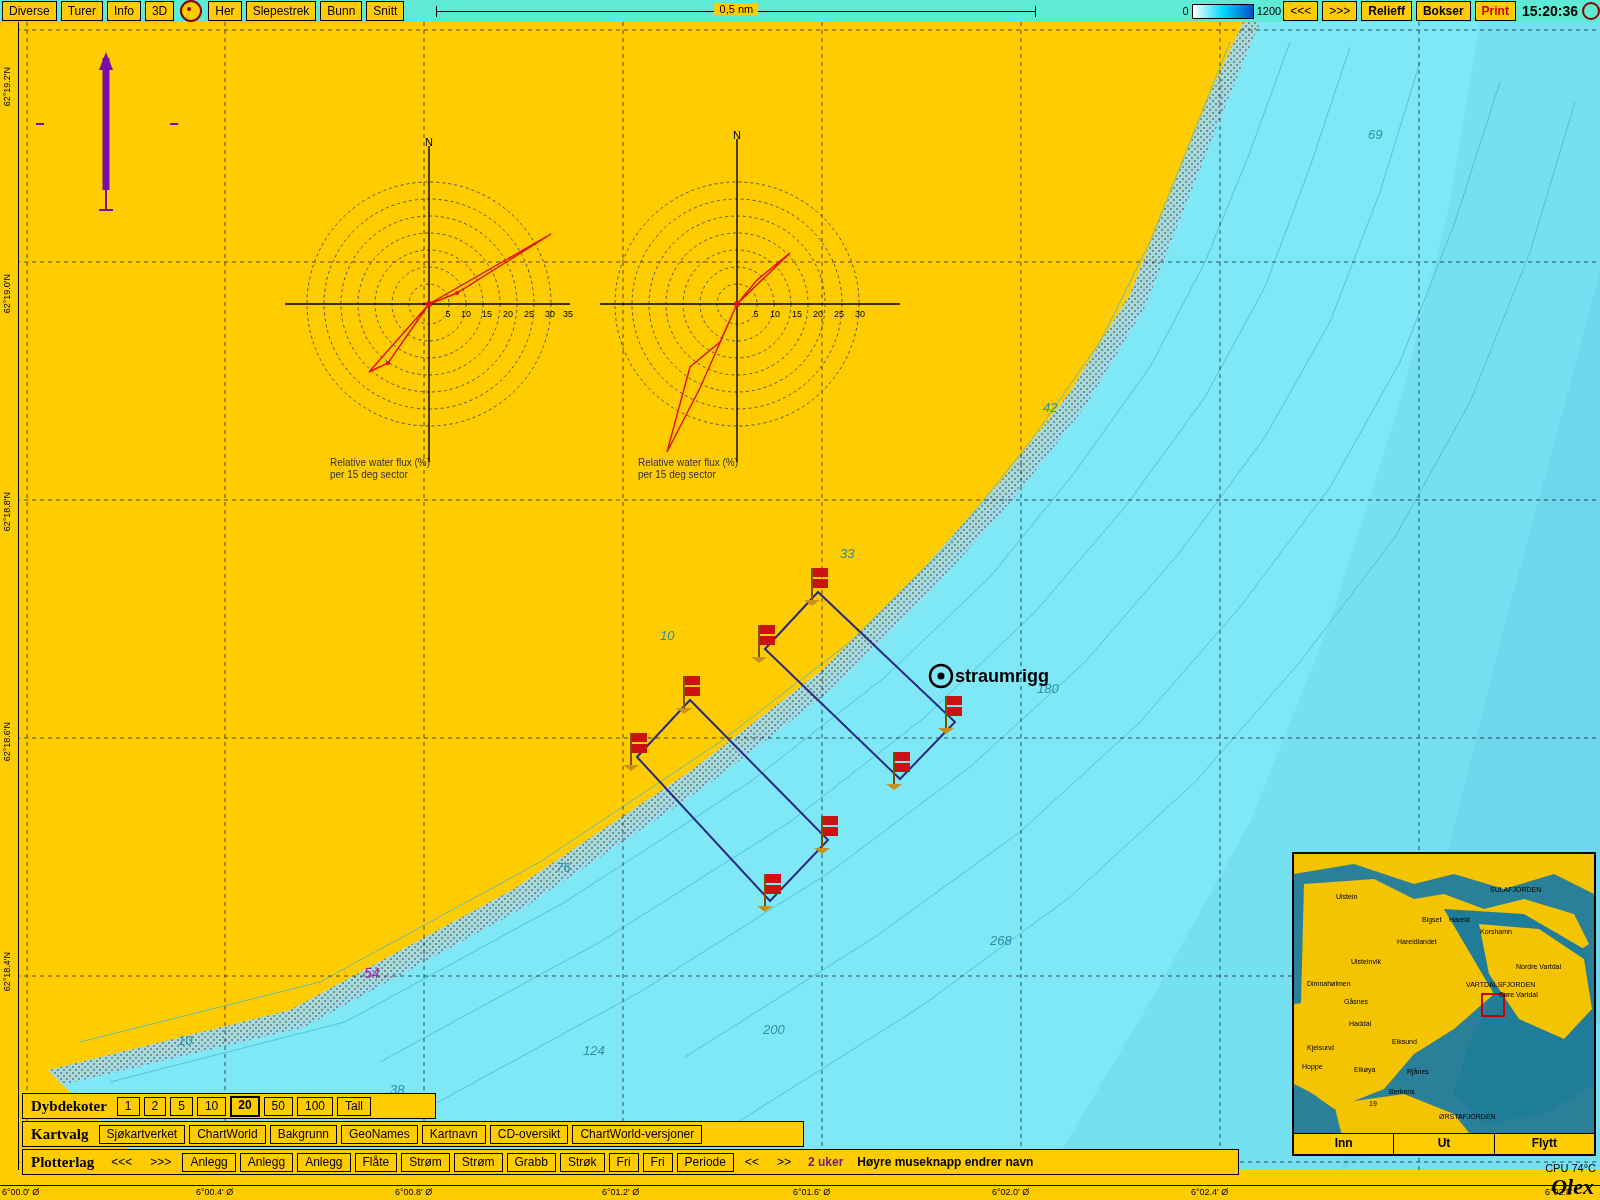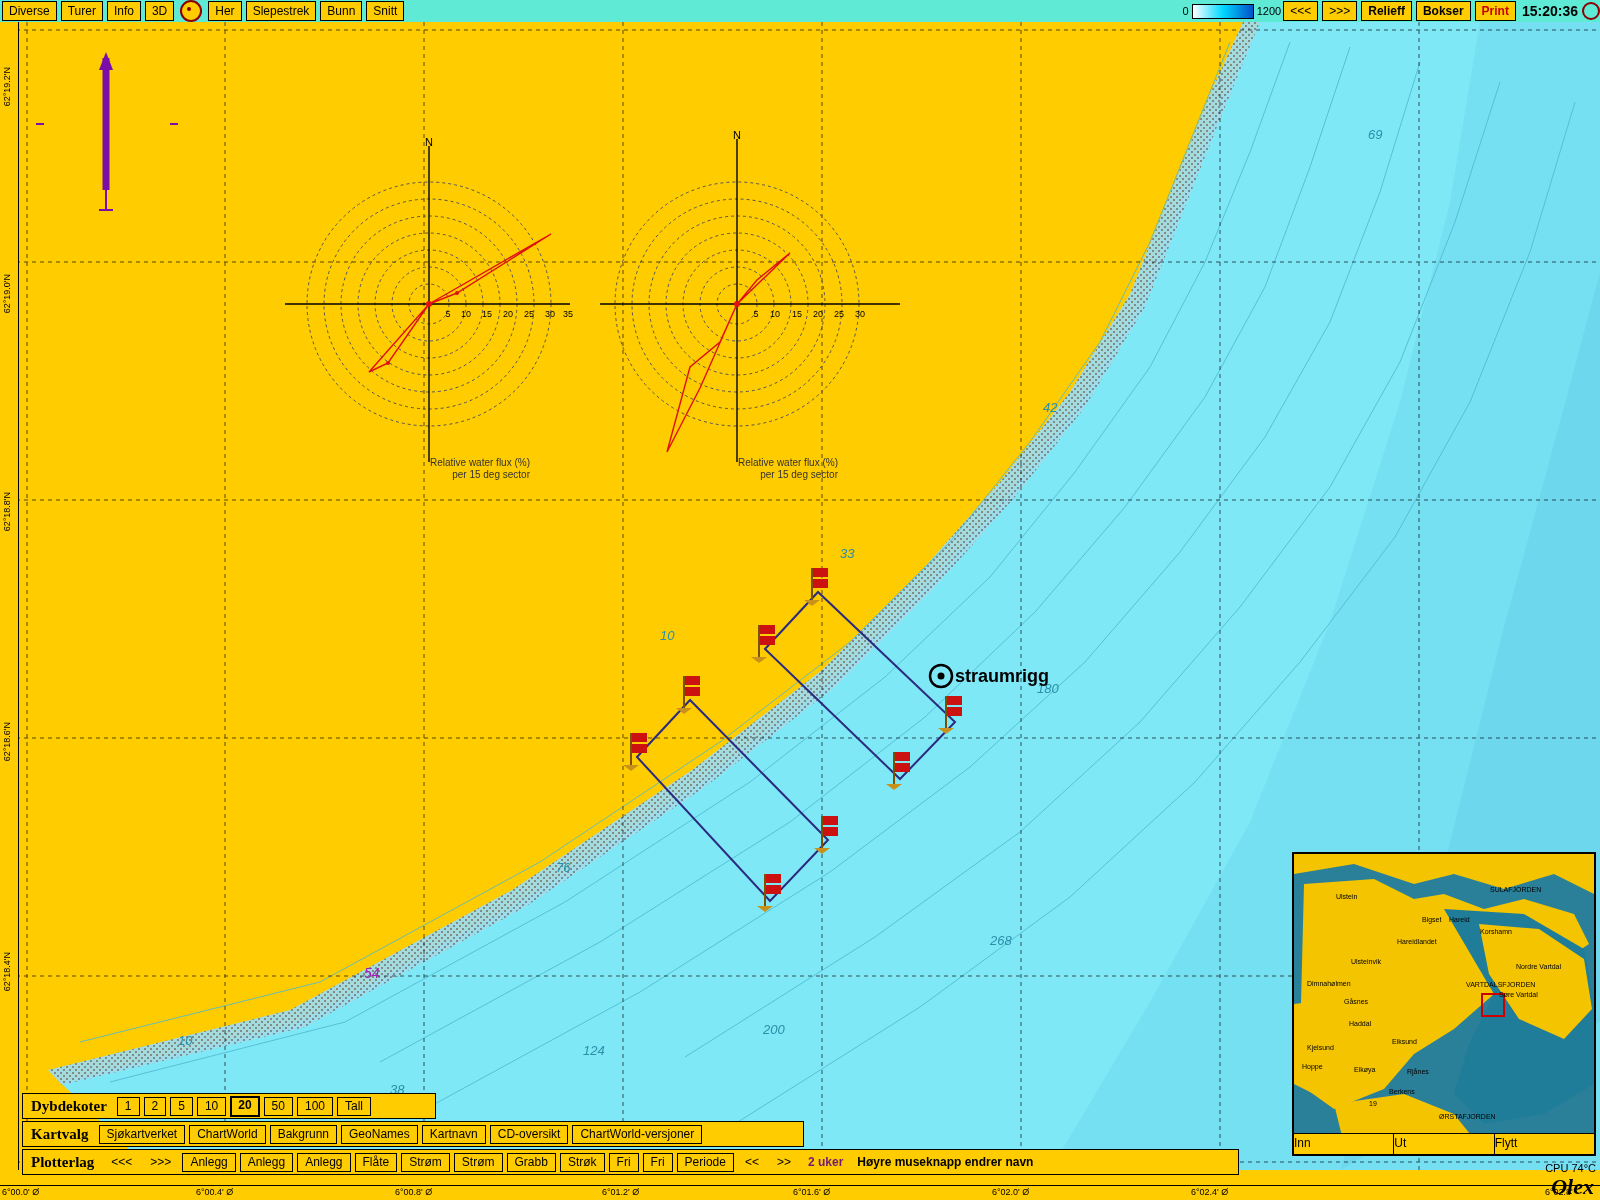--- a/index.html
+++ b/index.html
@@ -91,51 +91,58 @@
   
   .inset{
     position:absolute;right:4px;bottom:44px;width:300px;height:300px;
     border:2px solid #000;background:#ffcc00;overflow:hidden;
   }
   .inset-btns{
     position:absolute;left:0;bottom:0;width:100%;height:20px;
     display:flex;border-top:1px solid #000;background:#ffcc00;
   }
   .inset-btns div{
-    flex:1;font-size:12px;line-height:19px;border-right:1px solid #000;
+    flex:1;text-align:center;font-size:12px;line-height:19px;border-right:1px solid #000;font-weight:bold;
   }
   .inset-btns div:last-child{border-right:none;}
   .cpu{
     position:absolute;right:4px;bottom:26px;font-size:11px;color:#000;
   }
   .olex{
     position:absolute;right:6px;bottom:0px;font-size:22px;font-style:italic;
     font-family:"Liberation Serif",serif;font-weight:bold;
   }
   .straumlabel{
     position:absolute;font-size:18px;font-weight:bold;color:#000;
   }
   .flux-cap{
-    position:absolute;text-align:right;font-size:10px;color:#333;line-height:12px;
+    position:absolute;text-align:left;font-size:10px;color:#333;line-height:12px;
   }
 </style>
 </head>
 <body>
 
 <div class="toolbar">
   <div class="tbtn">Diverse</div>
   <div class="tbtn">Turer</div>
   <div class="tbtn">Info</div>
   <div class="tbtn">3D</div>
   <div class="compass-ico"></div>
   <div class="tbtn">Her</div>
   <div class="tbtn">Slepestrek</div>
   <div class="tbtn">Bunn</div>
   <div class="tbtn">Snitt</div>
 
+  <div class="scalebar" style="width:600px;margin-left:30px;">
+    <div class="scaleline">
+      <div class="cap" style="left:0;"></div>
+      <div class="cap" style="right:0;"></div>
+      <div class="scaletext">0,5 nm</div>
+    </div>
+  </div>
 
   <div style="flex:1"></div>
 
   <div style="display:flex;align-items:center;font-size:11px;">
     <span>0</span>
     <div class="legend-grad"></div>
     <span>1200</span>
   </div>
   <div class="tbtn">&lt;&lt;&lt;</div>
   <div class="tbtn">&gt;&gt;&gt;</div>

